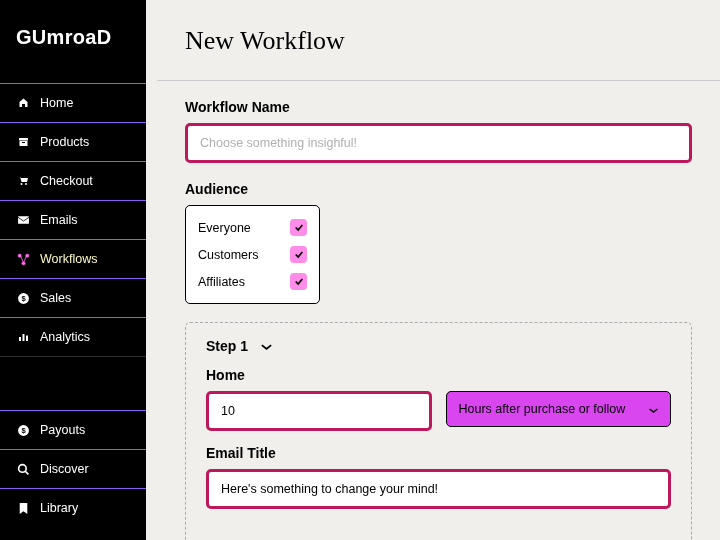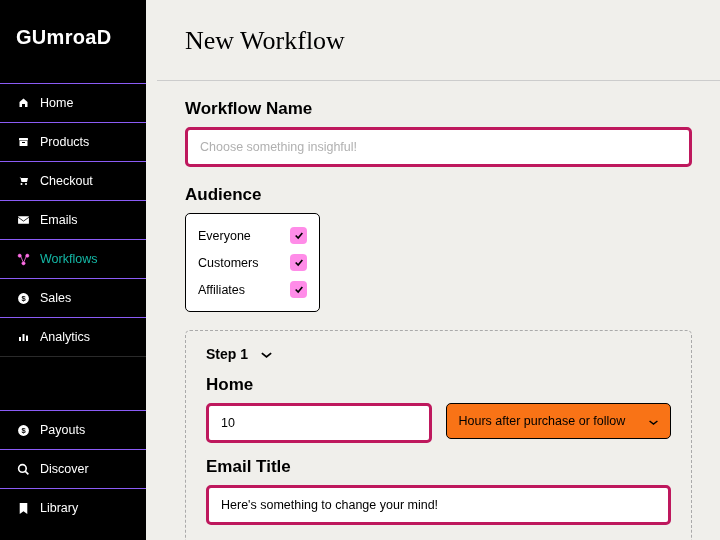--- a/index.html
+++ b/index.html
@@ -1,51 +1,51 @@
 <!DOCTYPE html>
 <html><head>
 <meta charset="utf-8">
 <style>
 * { box-sizing: border-box; margin: 0; padding: 0; }
 body { font-family: -apple-system, BlinkMacSystemFont, "Segoe UI", Arial, sans-serif; width: 720px; height: 540px; overflow: hidden; display: flex; background: #f0efeb; }
 .sidebar { width: 146px; background: #000; color: #fff; display: flex; flex-direction: column; flex-shrink: 0; }
 .logo { padding: 26px 16px 34px 16px; font-size: 20px; font-weight: 900; letter-spacing: 0.3px; }
 .nav { display: flex; flex-direction: column; }
 .nav-item { display: flex; align-items: center; gap: 10px; padding: 12px 16px; border-top: 1px solid #8b5cf6; font-size: 12.5px; cursor: pointer; color: #fff; }
-.nav-item.active { color: #14b8a6; }
+.nav-item.active { color: #fef9c3; }
 .nav-item .icon { width: 14px; height: 14px; display: flex; align-items: center; justify-content: center; flex-shrink: 0; }
 .spacer { height: 54px; border-top: 1px solid #2a2a2a; }
 .nav-item svg { display: block; }
 .nav-item.active svg { stroke: #ff6ee6; fill: #ff6ee6; }
 
 .main { flex: 1; background: #f0efeb; overflow: hidden; padding-left: 11px; }
 .header { padding: 26px 28px 24px 28px; }
 .header h1 { font-size: 26px; font-weight: 400; color: #000; font-family: Georgia, serif; }
 .divider { height: 1px; background: #ccc; width: 100%; }
 .content { padding: 18px 28px 0 28px; }
 
-.field-label { font-size: 17px; font-weight: 600; color: #000; margin-bottom: 8px; }
+.field-label { font-size: 14px; font-weight: 600; color: #000; margin-bottom: 8px; }
 .text-input { width: 100%; border: 3px solid #be185d; border-radius: 5px; padding: 10px 12px; font-size: 12.5px; background: #fff; outline: none; font-family: inherit; }
 .text-input::placeholder { color: #b0b0b0; }
 
 .section { margin-bottom: 18px; }
 
 .audience-box { border: 1px solid #000; border-radius: 5px; background: #fff; padding: 8px 12px; width: 135px; }
 .audience-row { display: flex; justify-content: space-between; align-items: center; padding: 5px 0; font-size: 12.5px; }
 .checkbox { width: 17px; height: 17px; border-radius: 4px; background: #ff8ce8; display: flex; align-items: center; justify-content: center; cursor: pointer; }
 .checkbox svg { display: block; }
 
 .step-box { border: 1px dashed #aaa; border-radius: 5px; padding: 14px 20px 30px 20px; }
 .step-header { display: flex; align-items: center; gap: 12px; margin-bottom: 12px; }
 .step-title { font-size: 14px; font-weight: 600; }
 .chev { cursor: pointer; }
 .step-row { display: flex; gap: 14px; }
 .step-col { flex: 1; }
 .select-wrap { position: relative; }
-.select { width: 100%; border: 1px solid #000; border-radius: 5px; padding: 10px 12px; font-size: 12.5px; background: #f97316; appearance: none; font-family: inherit; }
+.select { width: 100%; border: 1px solid #000; border-radius: 5px; padding: 10px 12px; font-size: 12.5px; background: #d946ef; appearance: none; font-family: inherit; }
 .select-chev { position: absolute; right: 12px; top: 50%; transform: translateY(-50%); pointer-events: none; }
 .step-section { margin-bottom: 14px; }
 </style>
 </head>
 <body>
 
 <div class="sidebar">
   <div class="logo">GUmroaD</div>
   <div class="nav">
     <div class="nav-item">

